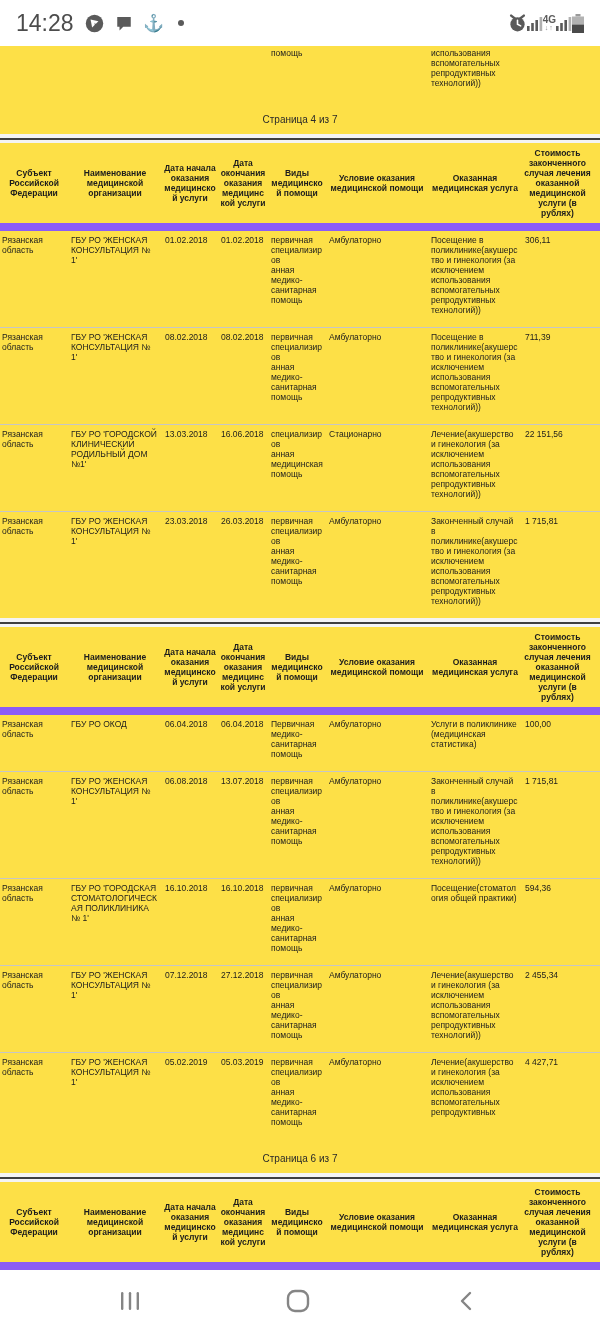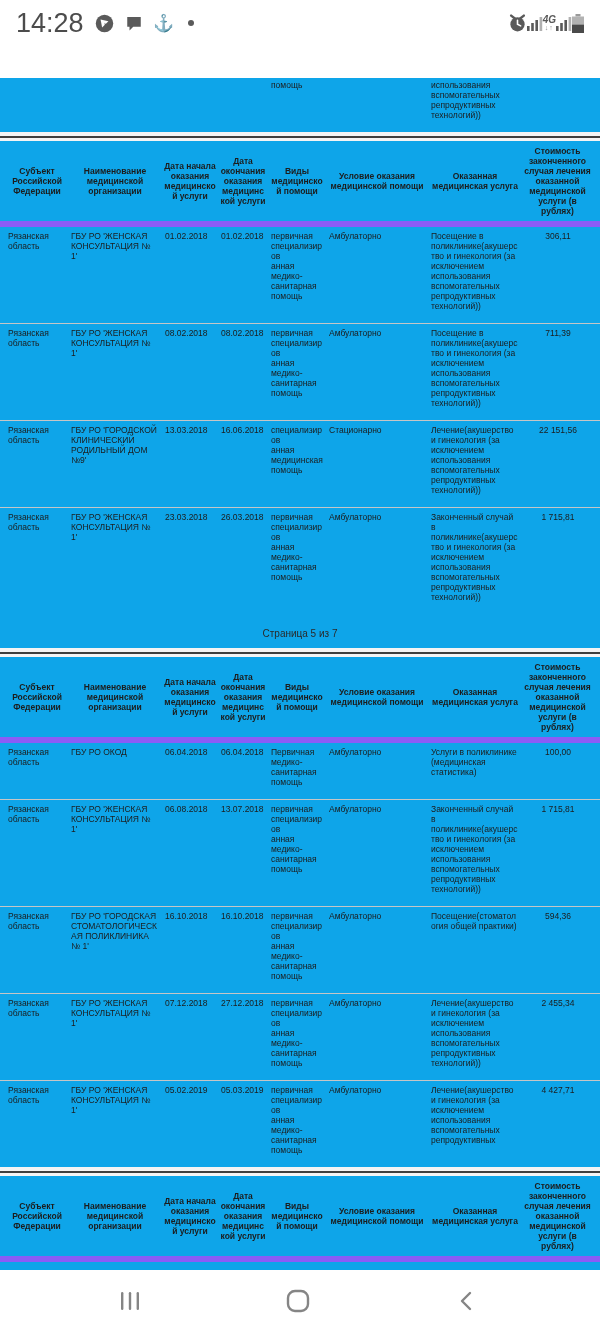--- a/index.html
+++ b/index.html
@@ -2,40 +2,40 @@
 <html><head>
 <meta charset="utf-8">
 <style>
   html,body{margin:0;padding:0;}
   body{width:600px;height:1332px;background:#fff;font-family:"Liberation Sans",sans-serif;overflow:hidden;}
   .screen{width:600px;height:1332px;display:flex;flex-direction:column;}
 
   
   .status-bar{height:46px;flex:0 0 46px;display:flex;align-items:center;justify-content:space-between;padding:0 16px;box-sizing:border-box;color:#4c4c4c;}
   .sb-left{display:flex;align-items:center;gap:11px;}
-  .sb-right{display:flex;align-items:center;font-style:italic;}
-  .sb-time{font-size:27px;color:#4c4c4c;}
+  .sb-right{display:flex;align-items:center;}
+  .sb-time{font-size:23px;color:#4c4c4c;}
   .sb-ic{display:flex;align-items:center;}
   .anchor-glyph{font-size:17px;line-height:1;color:#5a5a5a;}
   .notif-dot{width:6px;height:6px;border-radius:50%;background:#5a5a5a;margin-left:2px;}
   .net-cell{display:flex;flex-direction:column;align-items:center;line-height:1;}
   .net-label{font-size:10px;font-weight:bold;color:#5a5a5a;}
   .net-arrows{font-size:7px;color:#8a8a8a;letter-spacing:1px;margin-top:-1px;}
 
   
-  .doc{flex:1 1 auto;background:#0ea5e9;color:#1c1c1c;font-size:8.5px;line-height:10px;overflow:hidden;margin-top:32px;}
+  .doc{flex:1 1 auto;background:#fde047;color:#1c1c1c;font-size:8.5px;line-height:10px;overflow:hidden;}
   table{border-collapse:collapse;table-layout:fixed;width:600px;}
   col.c1{width:68px;}col.c2{width:94px;}col.c3{width:56px;}col.c4{width:50px;}
   col.c5{width:58px;}col.c6{width:102px;}col.c7{width:94px;}col.c8{width:78px;}
-  th{font-weight:bold;text-align:center;vertical-align:middle;padding:5px 2px;font-size:8.5px;line-height:10px;border-bottom:6px solid #8b5cf6;overflow-wrap:break-word;}
+  th{font-weight:bold;text-align:center;vertical-align:middle;padding:5px 2px;font-size:8.5px;line-height:10px;border-bottom:8px solid #8b5cf6;overflow-wrap:break-word;}
   td{vertical-align:top;text-align:left;padding:4px 3px;overflow-wrap:break-word;}
-  td:first-child,th:first-child{padding-left:8px;}
+  td:first-child,th:first-child{padding-left:2px;}
   td:last-child,th:last-child{padding-right:9px;}
   tbody tr+tr td{border-top:1px solid #c6c6c6;}
-  td.cost{text-align:center;white-space:nowrap;}
+  td.cost{text-align:left;white-space:nowrap;}
   td.pre{white-space:pre-line;}
   tbody td{padding-bottom:12px;}
   .fragment-table td{padding-top:2px;border:none;}
   .page-label{text-align:center;font-size:10px;color:#2a2a2a;margin:15px 0 9px 0;}
   .tbl-band{height:9px;background:#f4f4f4;display:flex;align-items:center;}
   .tbl-band .line{height:2px;background:#3f3f3f;width:100%;}
 
   
   .nav-bar{height:62px;flex:0 0 62px;display:flex;align-items:center;justify-content:space-between;padding:0 112px 0 108px;box-sizing:border-box;}
   .nav-btn{display:flex;align-items:center;justify-content:center;width:44px;height:44px;background:none;border:none;padding:0;}
@@ -125,20 +125,21 @@
           <td class="pre">использования
 вспомогательных
 репродуктивных
 технологий))</td>
           <td class="cost"></td>
         </tr>
       </tbody>
     </table>
 
     <div id="tables-host">
+        <div class="page-label">Страница 4 из 7</div>
         <div class="tbl-band">
           <div class="line"></div>
         </div>
         <table>
           <colgroup>
             <col class="c1">
             <col class="c2">
             <col class="c3">
             <col class="c4">
             <col class="c5">
@@ -182,21 +183,21 @@
 специализиров
 анная медико-
 санитарная
 помощь</td>
               <td>Амбулаторно</td>
               <td>Посещение в поликлинике(акушерство и гинекология (за исключением использования вспомогательных репродуктивных технологий))</td>
               <td class="cost">711,39</td>
             </tr>
             <tr>
               <td>Рязанская область</td>
-              <td>ГБУ РО 'ГОРОДСКОЙ КЛИНИЧЕСКИЙ РОДИЛЬНЫЙ ДОМ №9'</td>
+              <td>ГБУ РО 'ГОРОДСКОЙ КЛИНИЧЕСКИЙ РОДИЛЬНЫЙ ДОМ №1'</td>
               <td>13.03.2018</td>
               <td>16.06.2018</td>
               <td class="pre">специализиров
 анная
 медицинская
 помощь</td>
               <td>Стационарно</td>
               <td>Лечение(акушерство и гинекология (за исключением использования вспомогательных репродуктивных технологий))</td>
               <td class="cost">22 151,56</td>
             </tr>
@@ -209,21 +210,20 @@
 специализиров
 анная медико-
 санитарная
 помощь</td>
               <td>Амбулаторно</td>
               <td>Законченный случай в поликлинике(акушерство и гинекология (за исключением использования вспомогательных репродуктивных технологий))</td>
               <td class="cost">1 715,81</td>
             </tr>
           </tbody>
         </table>
-        <div class="page-label">Страница 5 из 7</div>
         <div class="tbl-band">
           <div class="line"></div>
         </div>
         <table>
           <colgroup>
             <col class="c1">
             <col class="c2">
             <col class="c3">
             <col class="c4">
             <col class="c5">
@@ -308,20 +308,21 @@
 специализиров
 анная медико-
 санитарная
 помощь</td>
               <td>Амбулаторно</td>
               <td>Лечение(акушерство и гинекология (за исключением использования вспомогательных репродуктивных</td>
               <td class="cost">4 427,71</td>
             </tr>
           </tbody>
         </table>
+        <div class="page-label">Страница 6 из 7</div>
         <div class="tbl-band">
           <div class="line"></div>
         </div>
         <table>
           <colgroup>
             <col class="c1">
             <col class="c2">
             <col class="c3">
             <col class="c4">
             <col class="c5">

